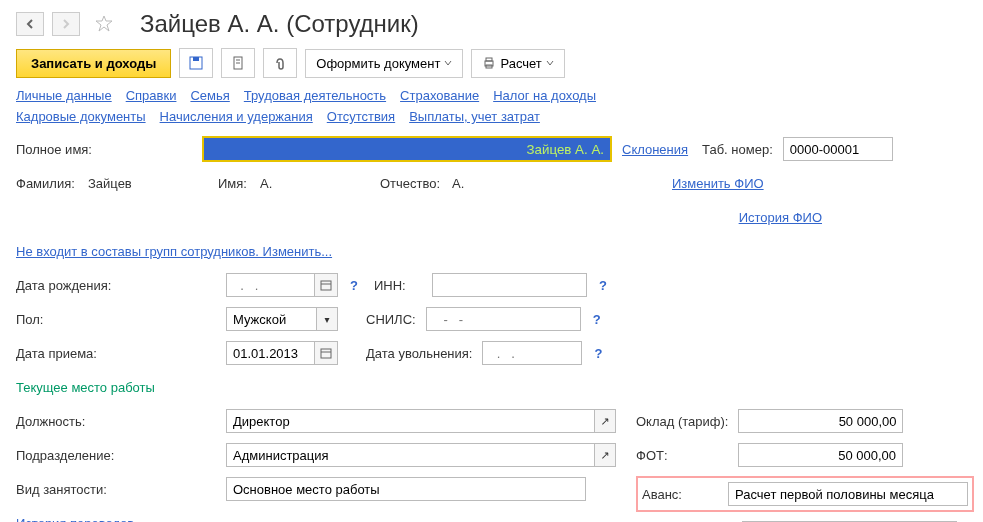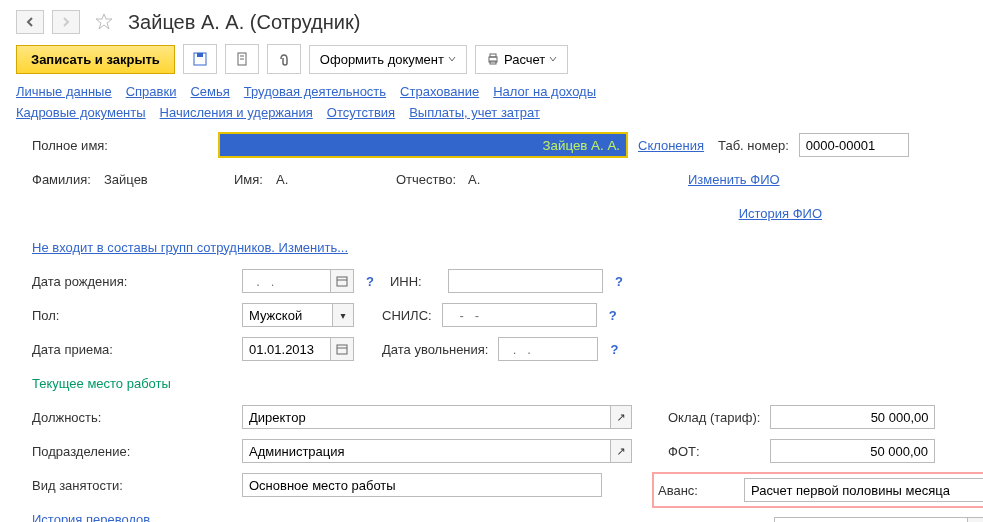--- a/index.html
+++ b/index.html
@@ -1,32 +1,32 @@
 <!DOCTYPE html>
 <html><head>
   <meta charset="utf-8">
   <style>
     * { box-sizing: border-box; margin: 0; padding: 0; }
     body { font-family: Arial, sans-serif; font-size: 13px; color: #333; background: #fff; width: 983px; }
     
     .header { display: flex; align-items: center; padding: 10px 16px 6px; gap: 8px; }
     .nav-btn { width: 28px; height: 24px; border: 1px solid #ccc; background: #f5f5f5; display: flex; align-items: center; justify-content: center; cursor: pointer; }
     .star-icon { width: 20px; height: 20px; margin: 0 6px; color: #bbb; }
-    .title { font-size: 20px; font-weight: normal; color: #333; }
+    .title { font-size: 24px; font-weight: normal; color: #333; margin-left: 12px; }
     
     .toolbar { display: flex; align-items: center; padding: 4px 16px 10px; gap: 8px; }
     .btn-primary { background: linear-gradient(#ffe680, #ffd633); border: 1px solid #d4a800; padding: 6px 14px; font-size: 13px; cursor: pointer; font-weight: bold; }
     .btn-icon { width: 34px; height: 30px; border: 1px solid #ccc; background: #fff; display: flex; align-items: center; justify-content: center; cursor: pointer; }
     .btn-secondary { border: 1px solid #ccc; background: #fff; padding: 6px 10px; font-size: 13px; cursor: pointer; display: flex; align-items: center; gap: 4px; }
     
     .tabs { padding: 0 16px 6px; display: flex; flex-wrap: wrap; gap: 14px; }
     .tabs a { color: #3366cc; text-decoration: underline; cursor: pointer; }
     
     .form-area { padding: 6px 16px; }
-    .form-row { display: flex; align-items: center; margin-bottom: 8px; gap: 10px; min-height: 26px; margin-left: 16px; }
+    .form-row { display: flex; align-items: center; margin-bottom: 8px; gap: 10px; min-height: 26px; }
     .label-wide { min-width: 200px; color: #333; }
     
     .input { border: 1px solid #bbb; padding: 3px 6px; font-size: 13px; height: 24px; background: #fff; }
     .input-highlighted { border: 2px solid #e6c200; background: #3366cc; color: #bef264; padding: 3px 6px; height: 26px; flex: 1; max-width: 410px; text-align: right; }
     .input-right { text-align: right; }
     
     .link { color: #3366cc; text-decoration: underline; cursor: pointer; }
     .green-text { color: #009966; }
     
     .select-wrap { display: flex; }
@@ -67,21 +67,21 @@
   </div>
   <span class="star-icon">
     <svg width="20" height="20" viewBox="0 0 20 20">
         <path d="M10 2 L12 7 L18 7 L13 11 L15 17 L10 13 L5 17 L7 11 L2 7 L8 7 Z" stroke="#bbb" stroke-width="1" fill="none"></path>
       </svg>
   </span>
   <span class="title">Зайцев А. А. (Сотрудник)</span>
 </div>
 
 <div class="toolbar">
-  <button class="btn-primary">Записать и закрыть</button>
+  <button class="btn-primary">Записать и доходы</button>
   <button class="btn-icon">
     <svg width="16" height="16" viewBox="0 0 16 16">
         <rect x="2" y="2" width="12" height="12" stroke="#3366cc" fill="none"></rect>
         <rect x="5" y="2" width="6" height="4" fill="#3366cc"></rect>
       </svg>
   </button>
   <button class="btn-icon">
     <svg width="16" height="16" viewBox="0 0 16 16">
         <rect x="4" y="2" width="8" height="12" stroke="#666" fill="none"></rect>
         <line x1="6" y1="5" x2="10" y2="5" stroke="#666"></line>

